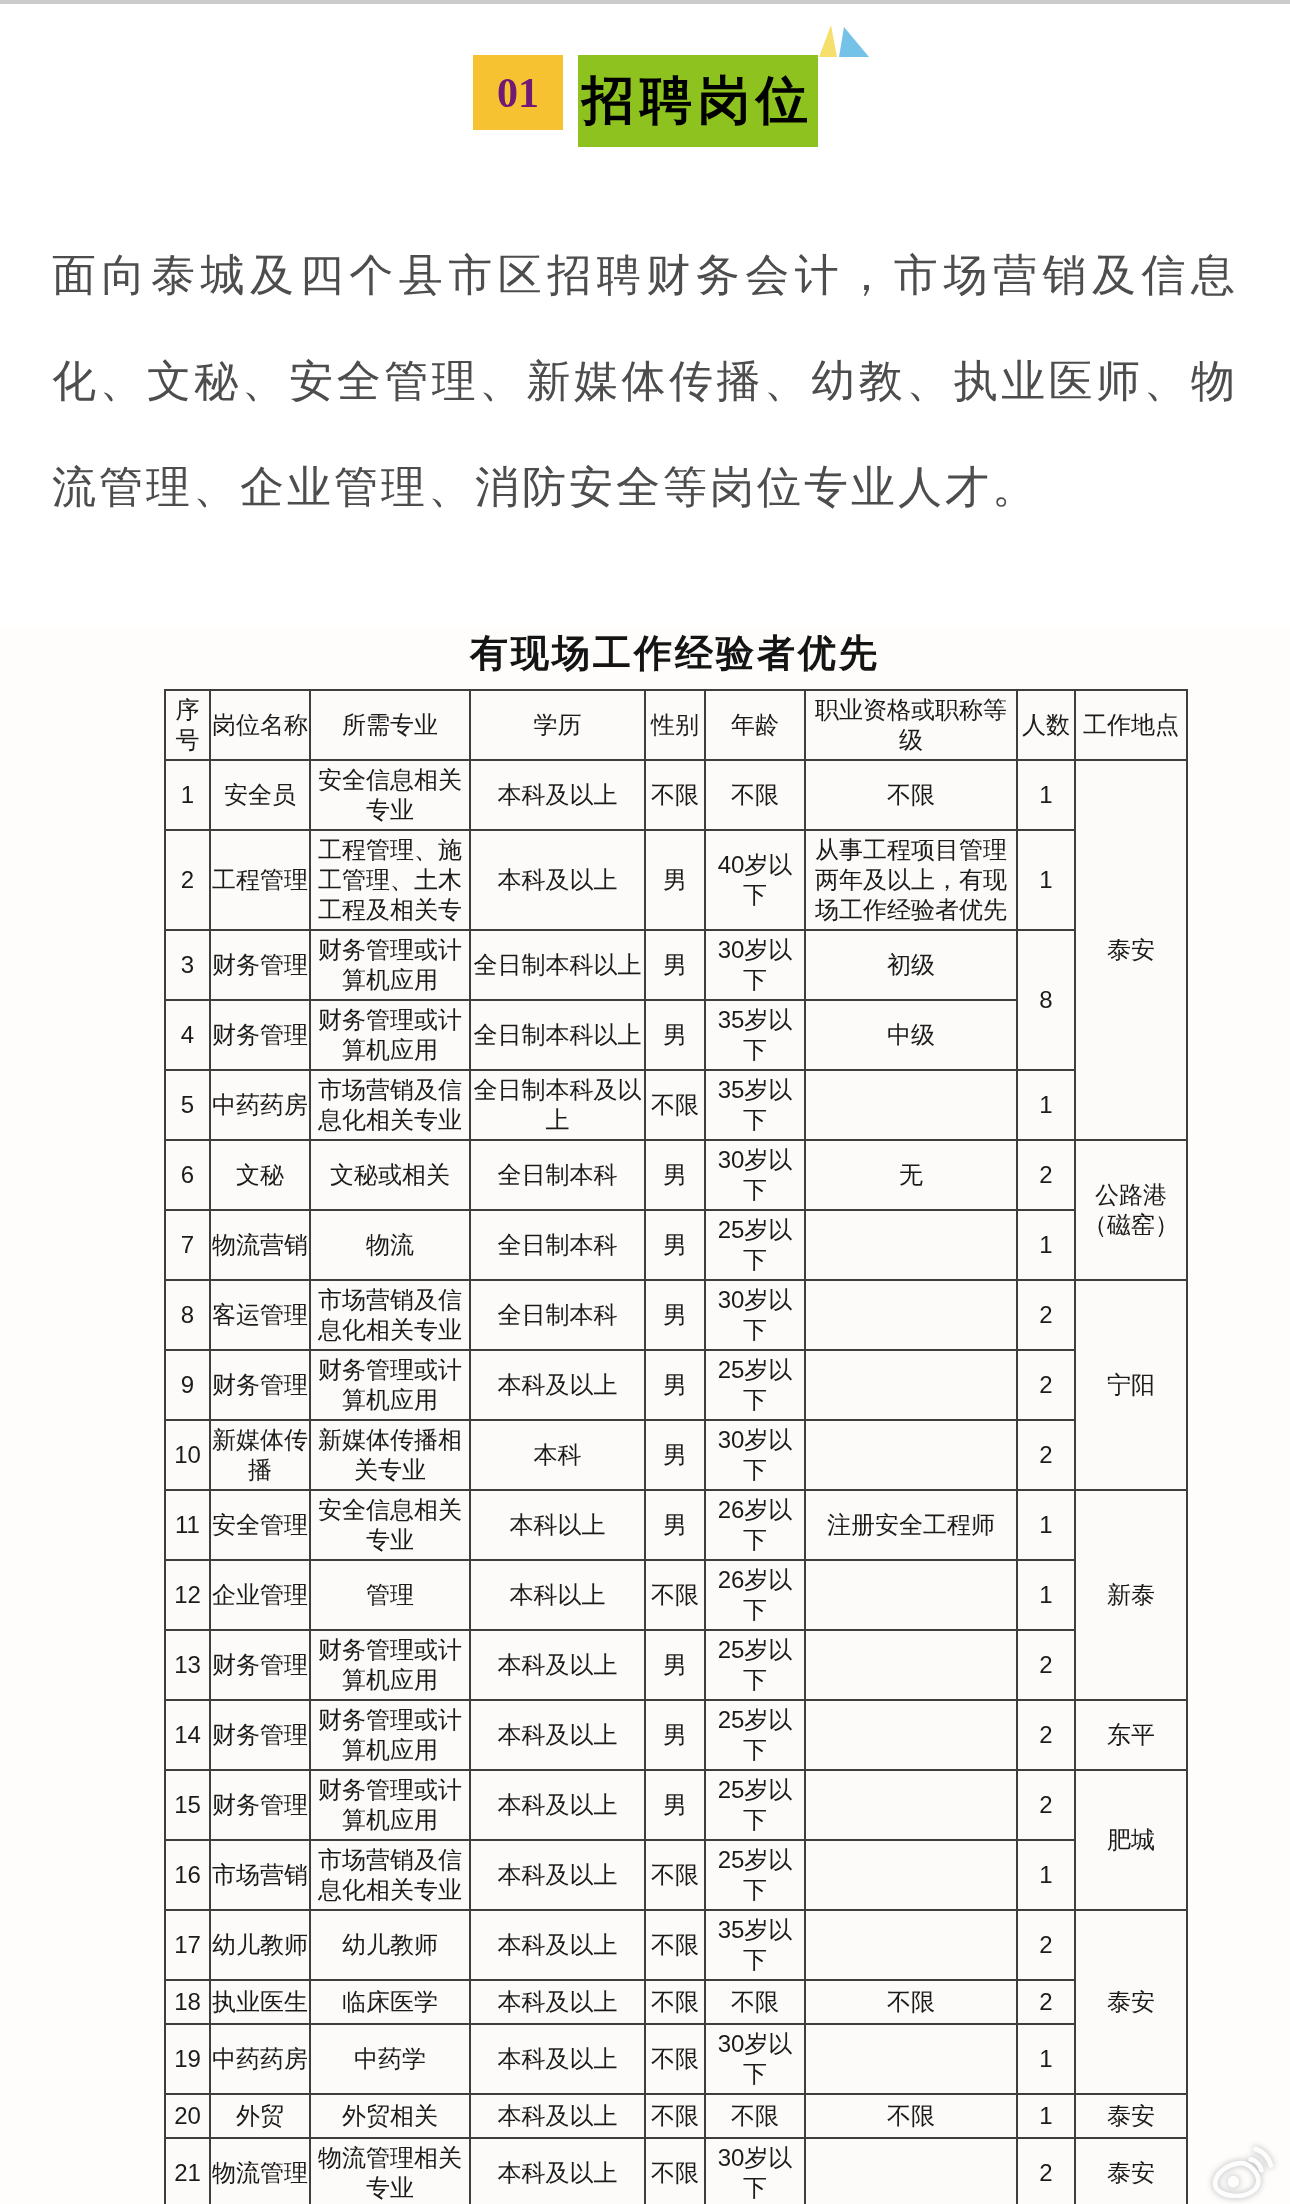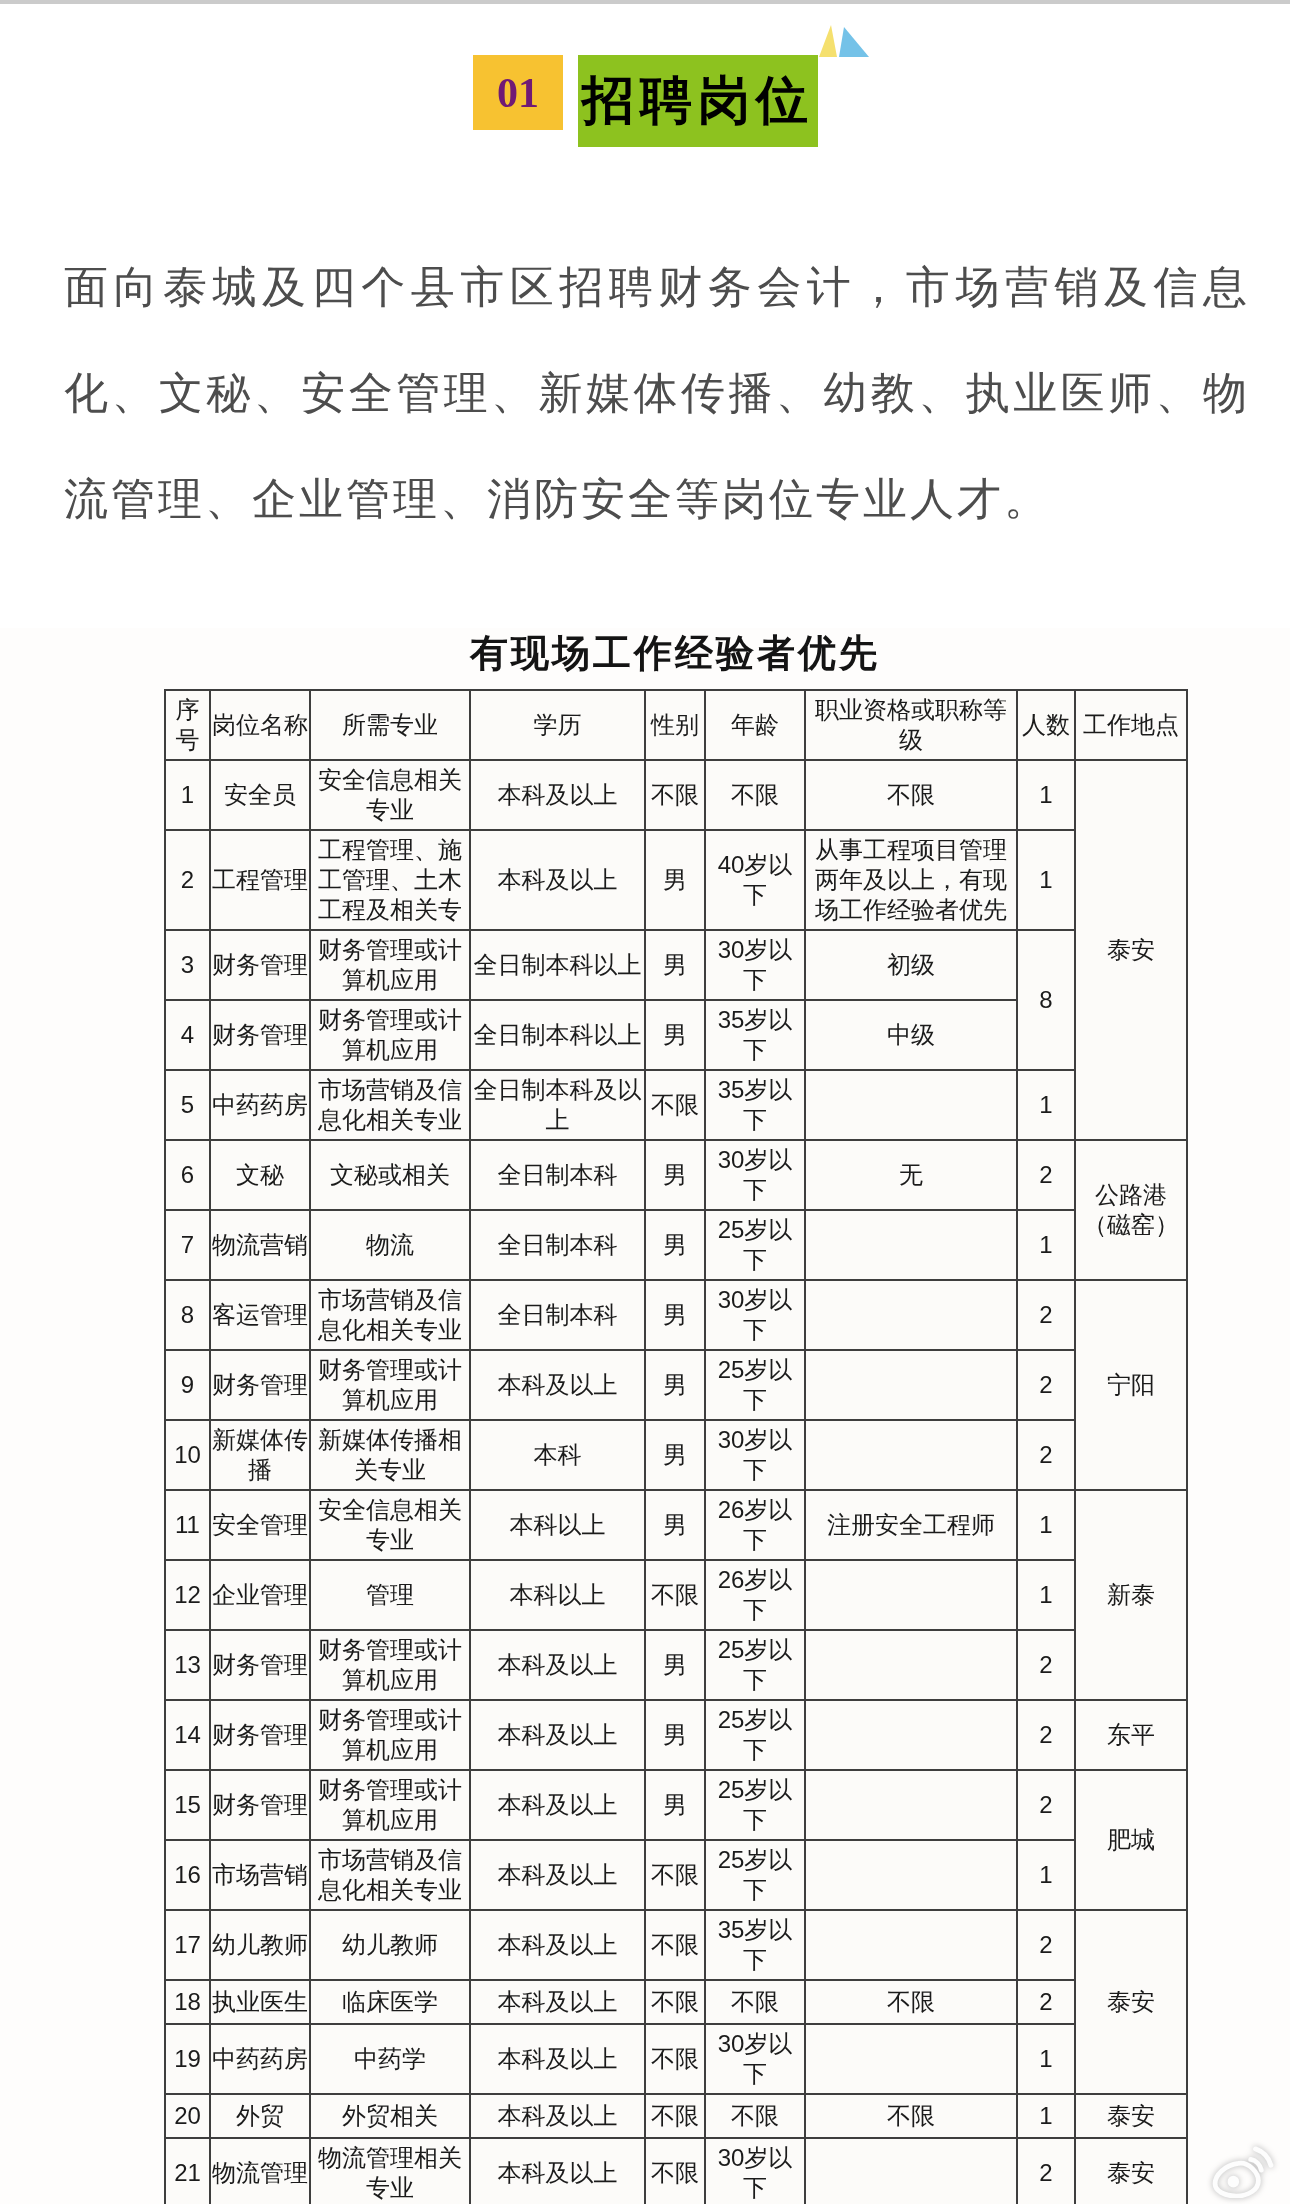--- a/index.html
+++ b/index.html
@@ -18,21 +18,21 @@
   }
   .badge-title {
     position:absolute; left:105px; top:0; width:240px; height:92px; background:#8DC21F;
     color:#000000; font-weight:bold; font-size:52px; letter-spacing:6px;
     display:flex; align-items:center; justify-content:center;
   }
   .corner-decor { position:absolute; left:344px; top:-31px; }
 
   
   .intro {
-    position:absolute; top:222px; left:52px; width:1186px; margin:12px;
+    position:absolute; top:222px; left:52px; width:1186px; margin:0;
     font-size:44px; line-height:106px; letter-spacing:3px; color:#4d4d4d;
     text-align:justify; word-break:break-all;
   }
 
   
   .scan { position:absolute; top:628px; left:0; width:1290px; background:#fefdfc; }
   .table-title {
     width:1022px; margin:0 0 10px 164px; text-align:center;
     font-size:38px; font-weight:bold; letter-spacing:3px; color:#141414;
   }

